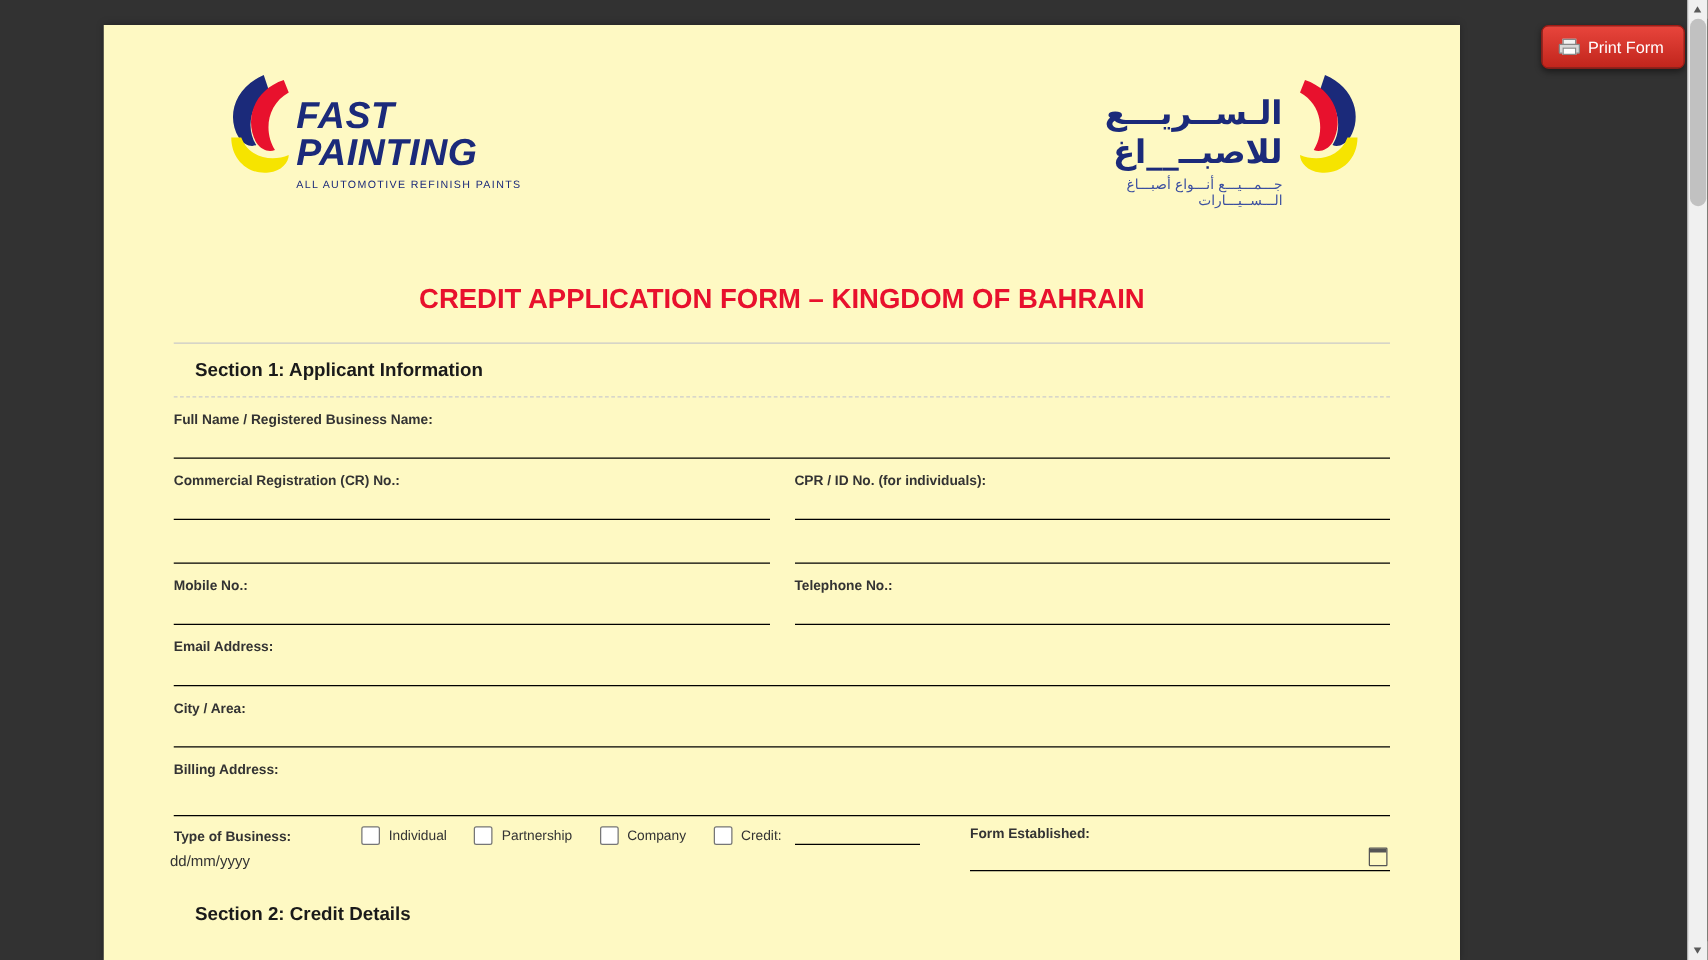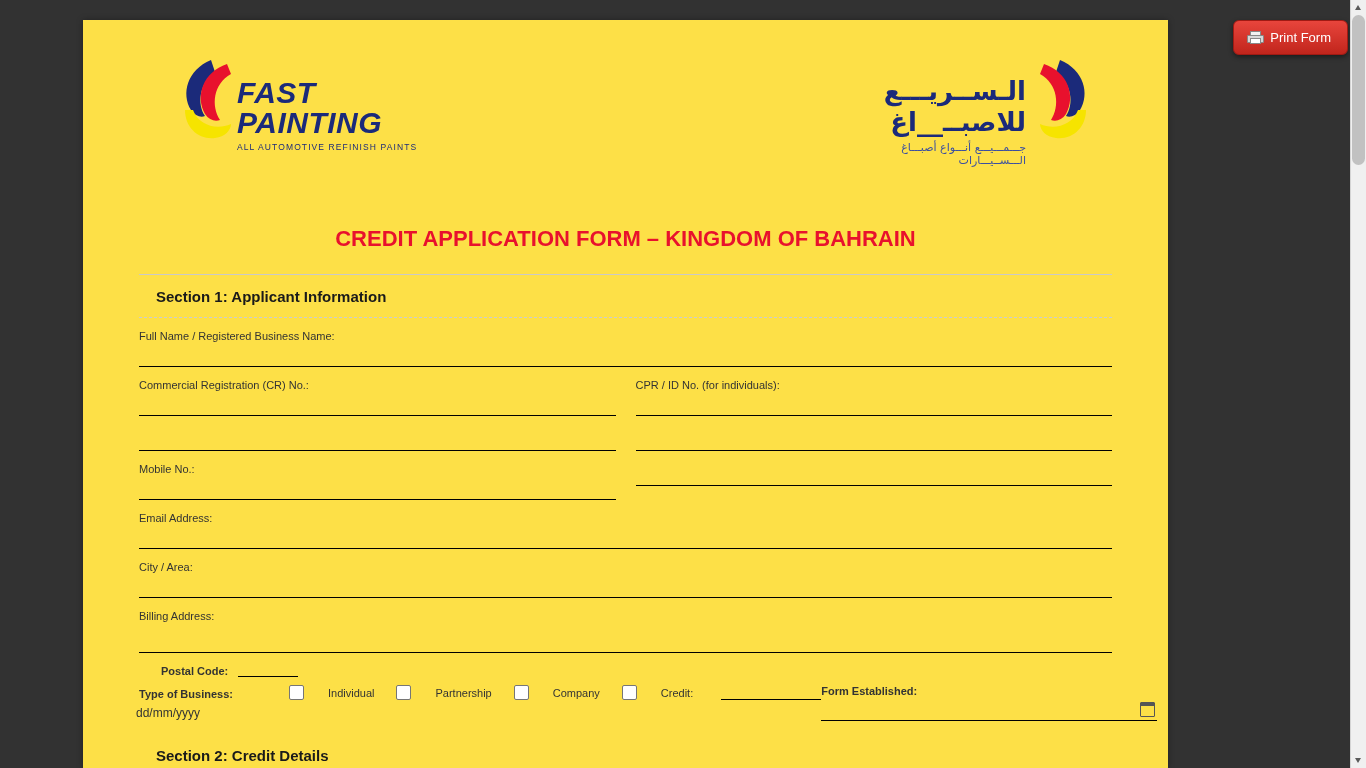--- a/index.html
+++ b/index.html
@@ -58,21 +58,21 @@
     border-radius: 7px;
   }
 
   
   .page {
     position: absolute;
     left: 83px;
     top: 20px;
     width: 1085px;
     height: 748px;
-    background: #fde047;
+    background: #fef9c3;
     box-shadow: 0 0 6px rgba(0,0,0,0.35);
     overflow: hidden;
   }
 
   .page-inner {
     padding: 0 56px;
   }
 
   
   .logo-row {
@@ -173,21 +173,21 @@
     color: #1a1a1a;
     margin: 13px 0 0 17px;
   }
   .section-rule {
     border-top: 1px dashed #cccccc;
     margin-top: 12px;
   }
 
   .field-label {
     font-size: 11px;
-    font-weight: normal;
+    font-weight: bold;
     color: #333333;
     display: block;
     margin-bottom: 2px;
   }
 
   .row {
     display: flex;
     gap: 20px;
     margin-top: 12px;
   }
@@ -245,21 +245,21 @@
   }
   .checks {
     display: flex;
     align-items: center;
     gap: 22px;
     flex: 1 1 auto;
   }
   .chk {
     display: flex;
     align-items: center;
-    gap: 24px;
+    gap: 7px;
     font-size: 11px;
     color: #333;
   }
   .box {
     width: 13px;
     height: 13px;
     border: 1px solid #767676;
     border-radius: 2px;
     background: #fff;
     display: inline-block;
@@ -432,43 +432,40 @@
           <div class="line"></div>
         </div>
       </div>
 
       <div class="row">
         <div class="col">
           <span class="field-label">Mobile No.:</span>
           <div class="line"></div>
         </div>
         <div class="col">
+          <span class="field-label">Telephone No.:</span>
           <div class="line"></div>
         </div>
       </div>
 
       <div class="full">
         <span class="field-label">Email Address:</span>
         <div class="line"></div>
       </div>
 
       <div class="full">
         <span class="field-label">City / Area:</span>
         <div class="line"></div>
       </div>
 
       <div class="full">
         <span class="field-label">Billing Address:</span>
         <div class="billing-extra"></div>
       </div>
 
-      <div class="postal-row">
-        <span class="postal-label">Postal Code:</span>
-        <div class="postal-line"></div>
-      </div>
 
       <div class="biz-row">
         <div class="biz-left">
           <div style="display:flex;align-items:center;">
             <span class="biz-label">Type of Business:</span>
             <div class="checks">
               <label class="chk">
                 <span class="box"></span>
                 <span>Individual</span>
               </label>

